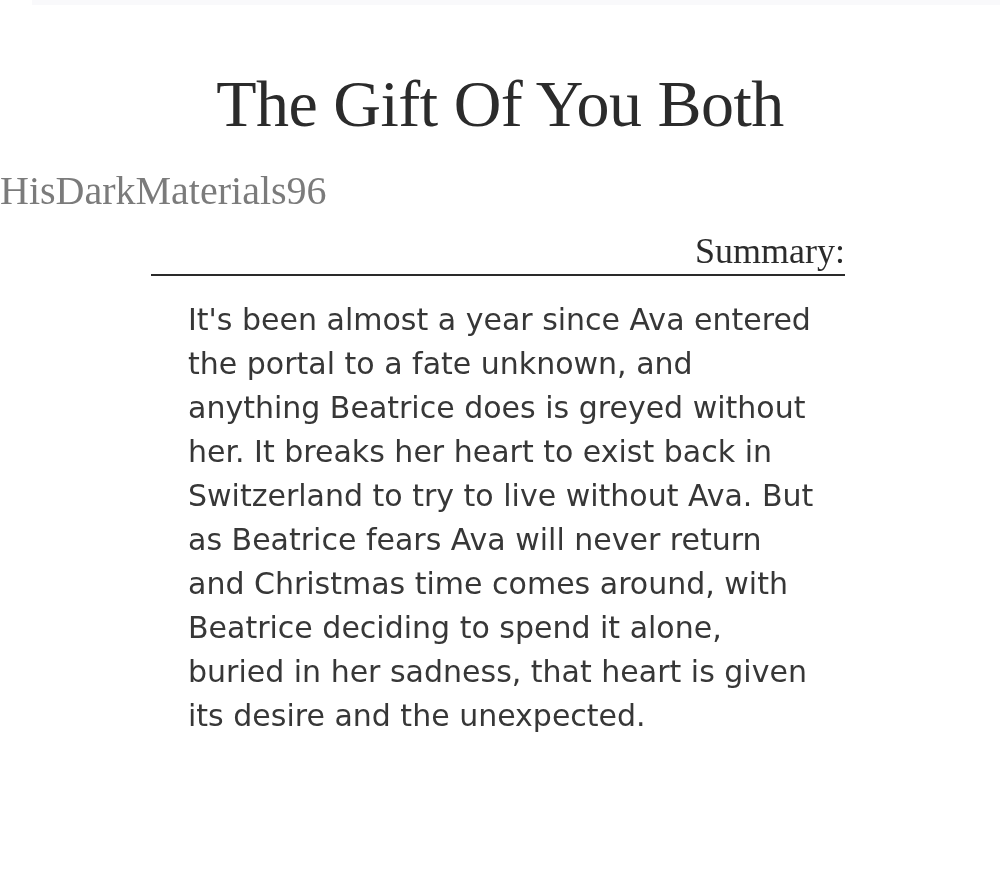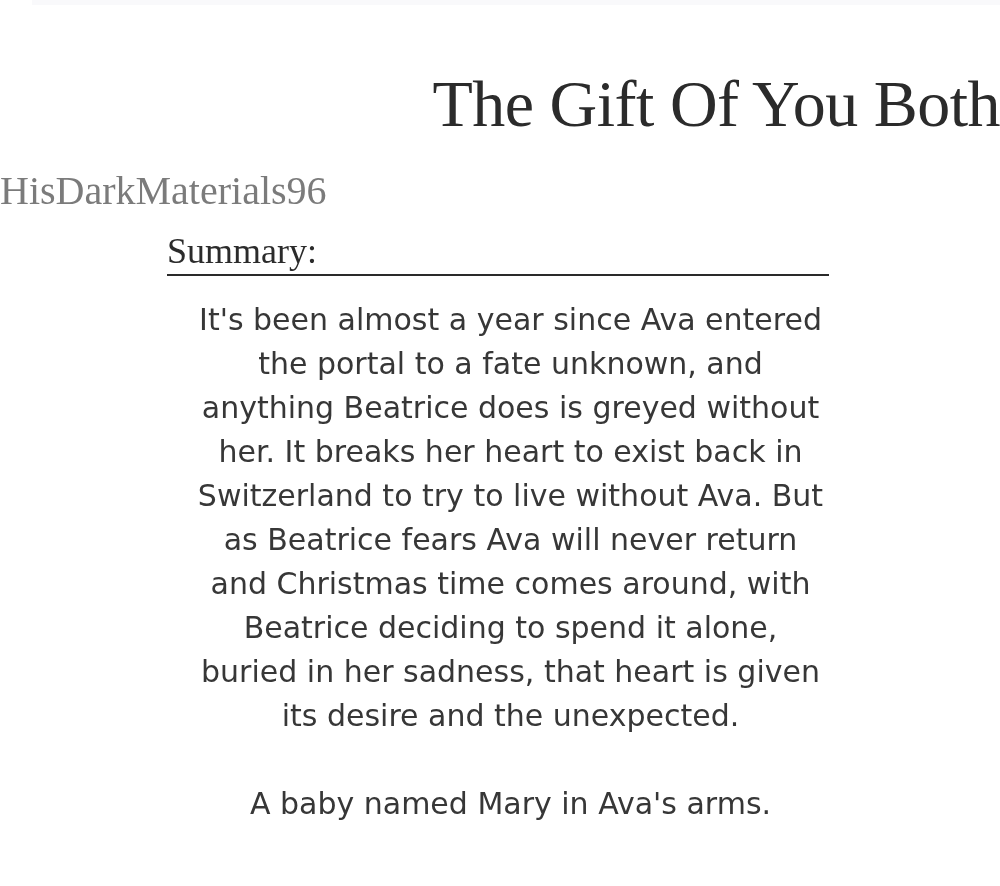--- a/index.html
+++ b/index.html
@@ -22,21 +22,21 @@
     height: 5px;
     background: var(--top_strip, #f9f9fb);
   }
   .work-title {
     font-family: "Liberation Serif", serif;
     font-weight: 400;
     font-size: 66px;
     line-height: 66px;
     letter-spacing: -0.5px;
     color: var(--title, #2b2b2b);
-    text-align: right;
+    text-align: center;
     margin: 71px 0 0 0;
   }
   .byline {
     text-align: left;
     margin-top: 34px;
     font-family: "Liberation Serif", serif;
     font-size: 40px;
     line-height: 40px;
   }
   .author-link {
@@ -47,35 +47,35 @@
   .summary-module {
     margin: 22px 0 0 151px;
     width: 694px;
   }
   .summary-heading {
     font-family: "Liberation Serif", serif;
     font-weight: 400;
     font-size: 36px;
     line-height: 36px;
     color: var(--title, #2b2b2b);
-    margin: 16px;
+    margin: 0;
     padding-bottom: 5px;
     border-bottom: 2px solid var(--divider, #2a2a2a);
+    text-align: right;
   }
   .summary-text {
     margin: 22px 0 0 25px;
     font-family: "DejaVu Sans", sans-serif;
     font-size: 30px;
     line-height: 44px;
     color: var(--body_text, #373737);
   }
   .summary-text p {
     margin: 12px;
     white-space: pre-line;
-    text-align: center;
   }
   .summary-text p + p {
     margin-top: 44px;
   }
 </style>
 </head>
 <body>
 
 <div class="top-strip"></div>
 
@@ -93,16 +93,15 @@
       <p>It's been almost a year since Ava entered
 the portal to a fate unknown, and
 anything Beatrice does is greyed without
 her. It breaks her heart to exist back in
 Switzerland to try to live without Ava. But
 as Beatrice fears Ava will never return
 and Christmas time comes around, with
 Beatrice deciding to spend it alone,
 buried in her sadness, that heart is given
 its desire and the unexpected.</p>
-      <p>A baby named Mary in Ava's arms.</p>
     </blockquote>
   </section>
 </main>
 
 </body></html>

